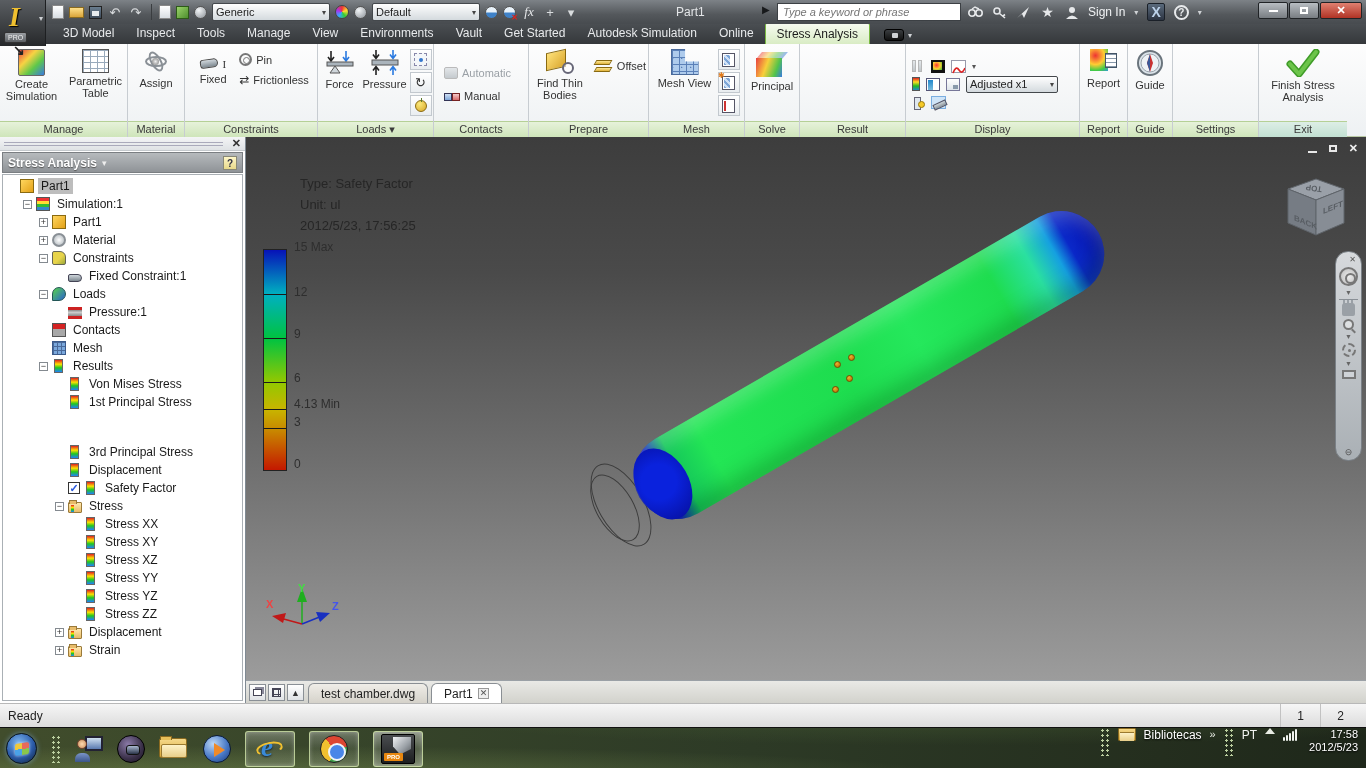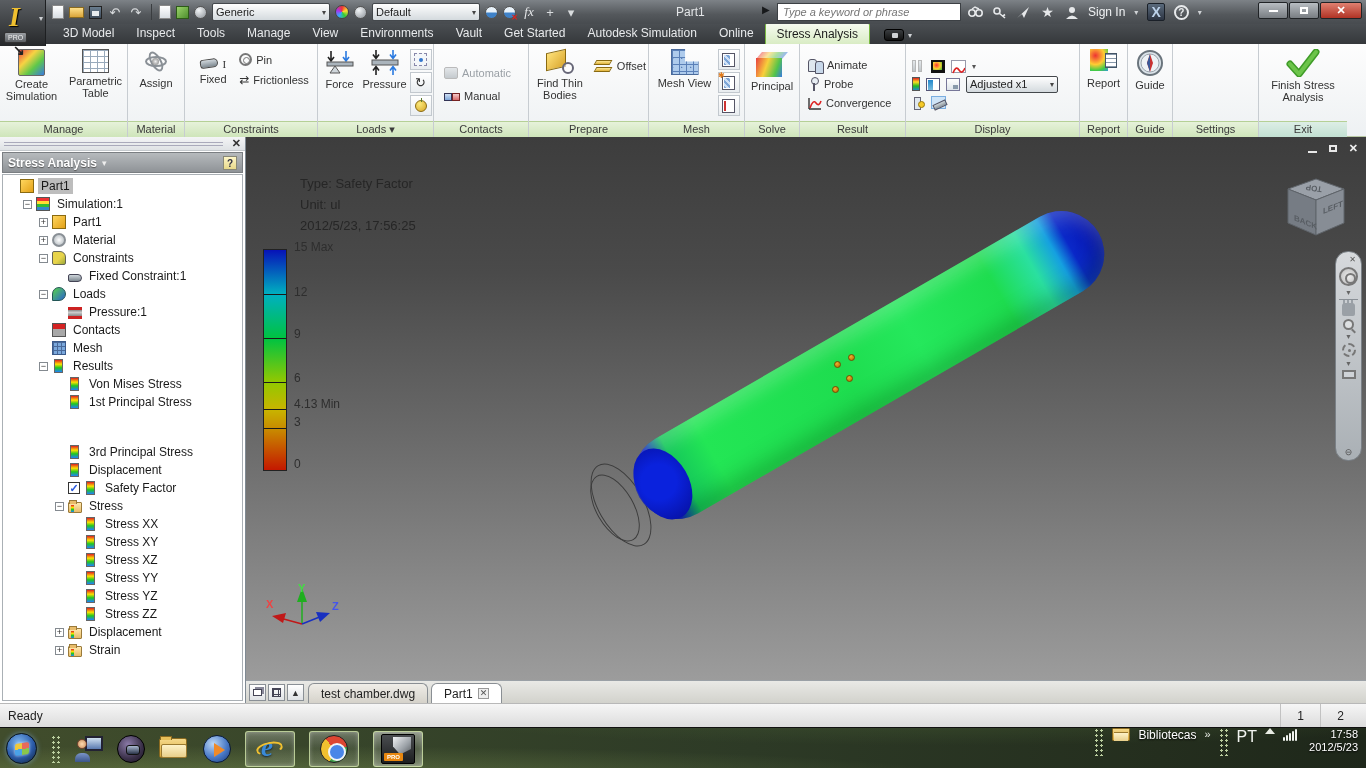--- a/index.html
+++ b/index.html
@@ -509,37 +509,20 @@
           <div class="ic-simulate">
             <span class="top"></span>
             <span class="front"></span>
           </div>
           <div class="blabel">Principal</div>
         </div>
     </div>
     <div class="pfoot"><span>Solve</span></div>
   </div>
   <div class="rpanel" style="width:106px">
-    <div class="pbody" style="flex-direction:column;align-items:flex-start;padding-left:6px;gap:2px">
-      <div class="smbtn">
-          <span class="ic-animate"></span>
-          <span>Animate</span>
-        </div>
-      <div class="smbtn">
-          <span class="ic-probe"></span>
-          <span>Probe</span>
-        </div>
-      <div class="smbtn">
-          <svg width="14" height="13">
-            <path d="M1 12 V1 M1 12 H13" stroke="#333" stroke-width="1.4" fill="none"></path>
-            <path d="M2 11 Q5 2 8 6 T13 4" stroke="#d22" stroke-width="1.6" fill="none"></path>
-          </svg>
-          <span>Convergence</span>
-        </div>
-    </div>
     <div class="pfoot"><span>Result</span></div>
   </div>
   <div class="rpanel" style="width:174px">
     <div class="pbody" style="flex-direction:column;align-items:flex-start;padding-left:6px;gap:3px">
       <div style="display:flex;gap:6px;align-items:center">
         <span class="ic-d1">
             <i></i>
             <i></i>
           </span>
         <span class="ic-d2"></span>
@@ -879,21 +862,21 @@
           <span class="probar">PRO</span>
         </span>
       </div>
     </div>
   <div id="tb-right">
     <span class="dotgrid"></span>
     <span class="minifolder"></span>
     <span id="bib-label">Bibliotecas</span>
     <span class="chev">»</span>
     <span class="dotgrid"></span>
-    <span style="font-size:16px">PT</span>
+    <span style="font-size:12px">PT</span>
     <span class="tb-tri"></span>
     <span class="sigbars">
         <i style="height:4px"></i>
         <i style="height:6px"></i>
         <i style="height:8px"></i>
         <i style="height:10px"></i>
         <i style="height:12px"></i>
       </span>
     <span id="clock"><span>17:58</span><br><span>2012/5/23</span></span>
   </div>

